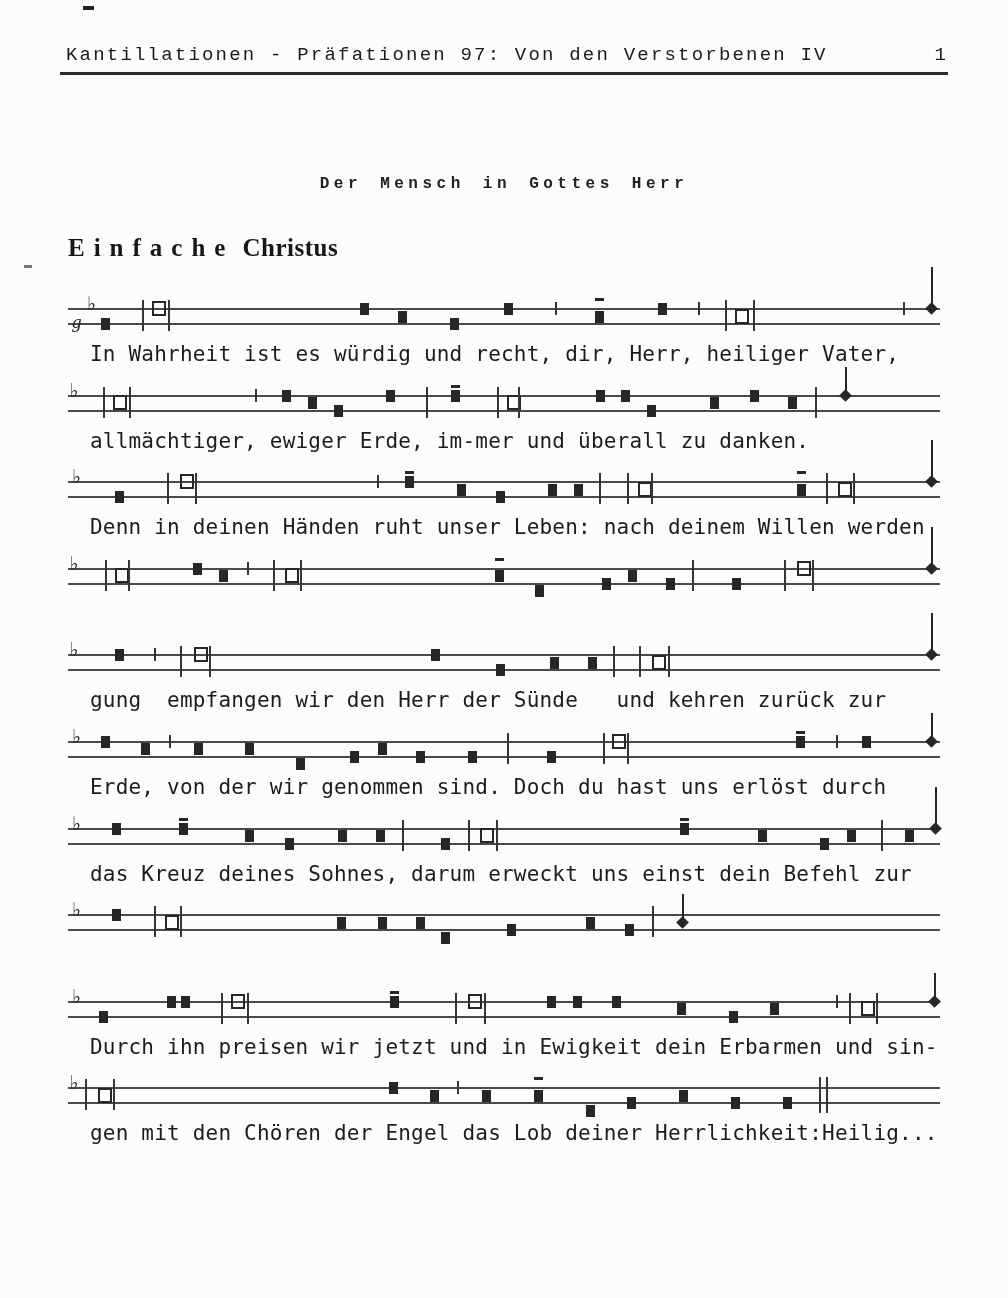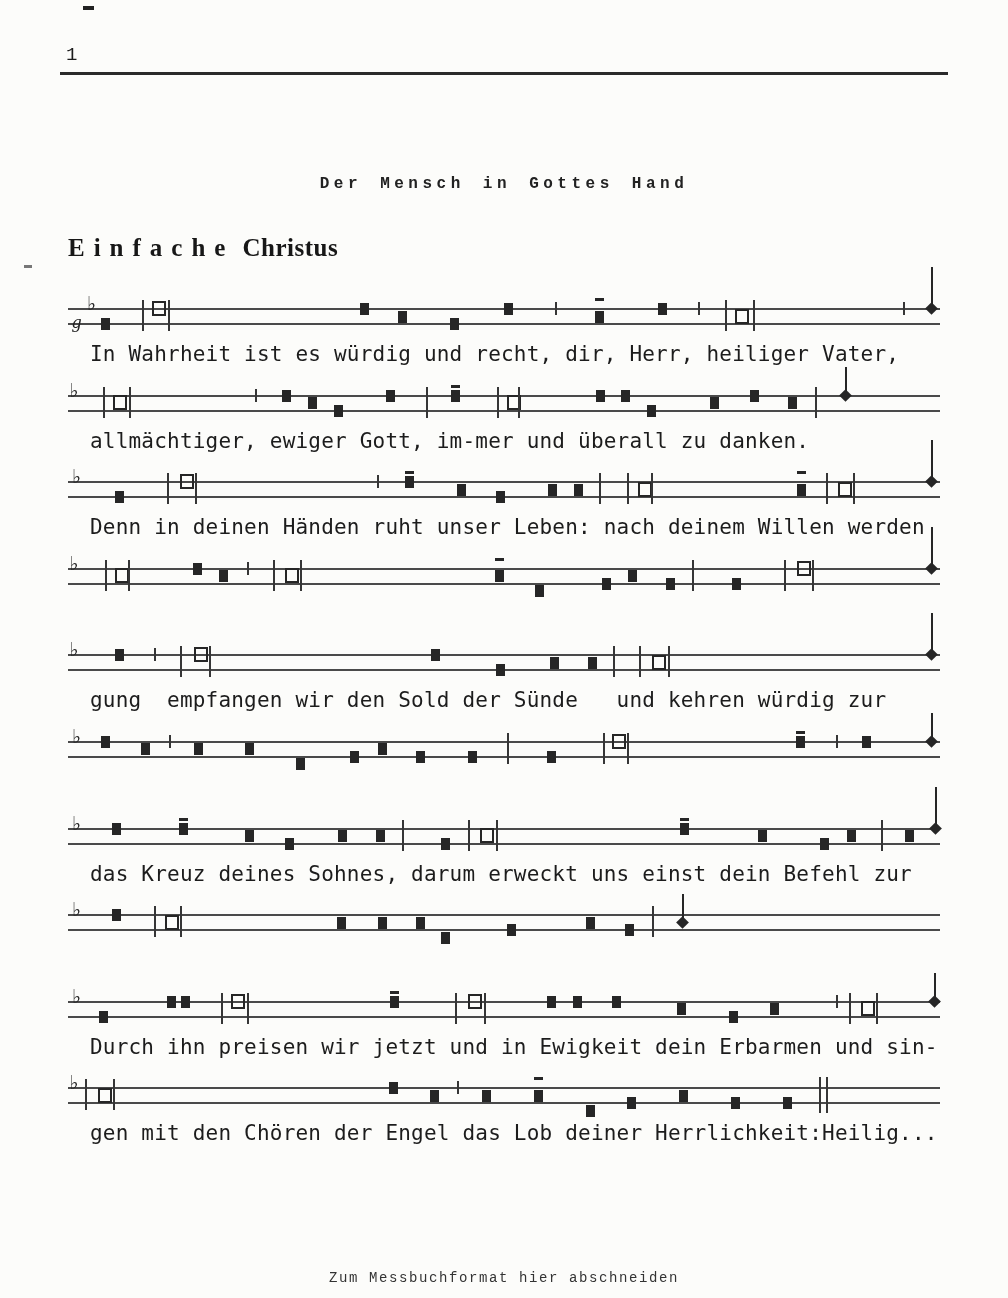--- a/index.html
+++ b/index.html
@@ -48,25 +48,26 @@
   .art2{position:absolute;left:24px;top:265px;width:8px;height:3px;background:#777;}
 </style>
 </head>
 <body>
 
 <div class="page">
   <div class="art1"></div>
   <div class="art2"></div>
 
   <div class="header">
+    <span>Kantillationen - Präfationen 97: Von den Verstorbenen IV</span>
     <span>1</span>
   </div>
   <div class="rule"></div>
 
-  <div class="subtitle">Der Mensch in Gottes Hand</div>
+  <div class="subtitle">Der Mensch in Gottes Herr</div>
 
   <div class="heading">
     <span class="sp">Einfache</span><span class="n">Christus</span>
   </div>
 
   <div class="systems">
       <div class="system">
         <div class="staff">
           <div class="sline u"></div>
           <div class="sline b"></div>
@@ -120,21 +121,21 @@
           <div class="el nt" style="top: 22px; left: 66.4%;"></div>
           <div class="el nt" style="top: 14.5px; left: 73.6%;"></div>
           <div class="el nt" style="top: 7px; left: 78.2%;"></div>
           <div class="el nt" style="top: 14.5px; left: 82.6%;"></div>
           <div class="el br" style="left: 85.7%;"></div>
           <div class="el fin" style="top: 8px; left: 88.6%;">
             <div class="stm"></div>
             <div class="dmd"></div>
           </div>
         </div>
-        <div class="lyr">allmächtiger, ewiger Gott, im-mer und überall zu danken.</div>
+        <div class="lyr">allmächtiger, ewiger Erde, im-mer und überall zu danken.</div>
       </div>
       <div class="system">
         <div class="staff">
           <div class="sline u"></div>
           <div class="sline b"></div>
           <div class="el fl" style="left: 0.5%;">♭</div>
           <div class="el nt" style="top: 22px; left: 5.4%;"></div>
           <div class="el br" style="left: 11.4%;"></div>
           <div class="el op" style="top: 5px; left: 12.8%;"></div>
           <div class="el br" style="left: 14.6%;"></div>
@@ -208,21 +209,21 @@
           <div class="el nt" style="top: 14.5px; left: 59.6%;"></div>
           <div class="el br" style="left: 62.5%;"></div>
           <div class="el br" style="left: 65.5%;"></div>
           <div class="el op" style="top: 12.5px; left: 67%;"></div>
           <div class="el br" style="left: 68.8%;"></div>
           <div class="el fin tall" style="top: 8px; left: 98.5%;">
             <div class="stm"></div>
             <div class="dmd"></div>
           </div>
         </div>
-        <div class="lyr">gung  empfangen wir den Sold der Sünde   und kehren würdig zur</div>
+        <div class="lyr">gung  empfangen wir den Herr der Sünde   und kehren zurück zur</div>
       </div>
       <div class="system">
         <div class="staff">
           <div class="sline u"></div>
           <div class="sline b"></div>
           <div class="el fl" style="left: 0.5%;">♭</div>
           <div class="el nt" style="top: 7px; left: 3.8%;"></div>
           <div class="el nt" style="top: 14.5px; left: 8.4%;"></div>
           <div class="el tk" style="left: 11.6%;"></div>
           <div class="el nt" style="top: 14.5px; left: 14.4%;"></div>
@@ -239,20 +240,21 @@
           <div class="el br" style="left: 64.1%;"></div>
           <div class="el ds" style="left: 83.5%;"></div>
           <div class="el nt" style="top: 7px; left: 83.5%;"></div>
           <div class="el tk" style="left: 88.1%;"></div>
           <div class="el nt" style="top: 7px; left: 91.1%;"></div>
           <div class="el fin" style="top: 8px; left: 98.5%;">
             <div class="stm"></div>
             <div class="dmd"></div>
           </div>
         </div>
+        <div class="lyr">Erde, von der wir genommen sind. Doch du hast uns erlöst durch</div>
       </div>
       <div class="system">
         <div class="staff">
           <div class="sline u"></div>
           <div class="sline b"></div>
           <div class="el fl" style="left: 0.5%;">♭</div>
           <div class="el nt" style="top: 7px; left: 5%;"></div>
           <div class="el ds" style="left: 12.7%;"></div>
           <div class="el nt" style="top: 7px; left: 12.7%;"></div>
           <div class="el nt" style="top: 14.5px; left: 20.3%;"></div>
@@ -352,14 +354,13 @@
           <div class="el nt" style="top: 22px; left: 64.1%;"></div>
           <div class="el nt" style="top: 14.5px; left: 70.1%;"></div>
           <div class="el nt" style="top: 22px; left: 76%;"></div>
           <div class="el nt" style="top: 22px; left: 82%;"></div>
           <div class="el dbr" style="left: 86.1%;"></div>
         </div>
         <div class="lyr">gen mit den Chören der Engel das Lob deiner Herrlichkeit:Heilig...</div>
       </div>
     </div>
 
-  <div class="footer">Zum Messbuchformat hier abschneiden</div>
 </div>
 
 </body></html>

